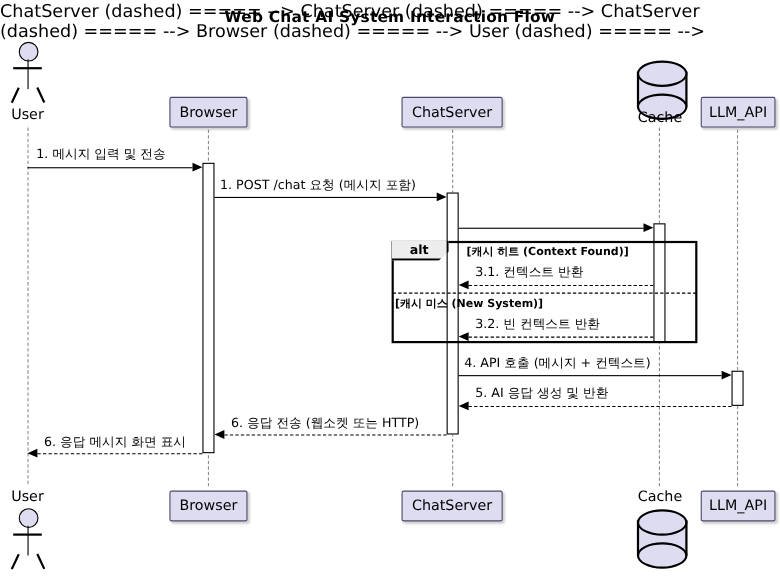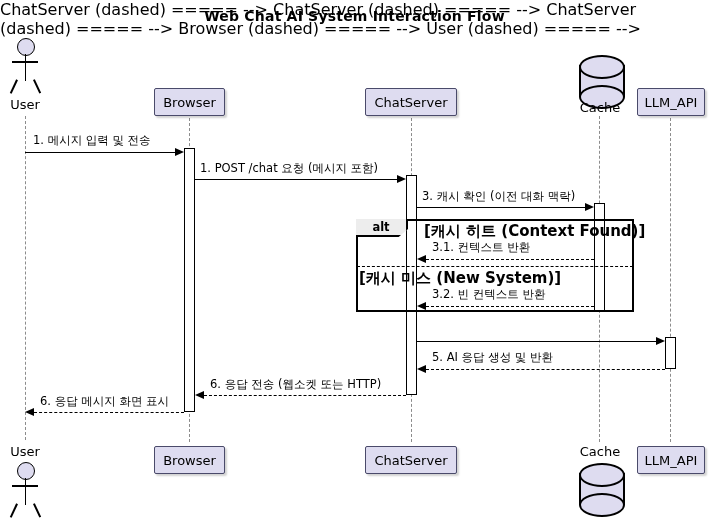--- a/index.html
+++ b/index.html
@@ -22,21 +22,21 @@
           border-left:9px solid #000;}
   .arrowL{position:absolute;width:0;height:0;
           border-top:4px solid transparent;border-bottom:4px solid transparent;
           border-right:9px solid #000;}
   .mlbl{position:absolute;font-size:11.5px;white-space:nowrap;color:#000;}
   .altbox{position:absolute;border:2px solid #000;box-sizing:border-box;background:transparent;}
   .alttab{position:absolute;background:#EDEDED;border:2px solid #000;
           border-top:none;border-left:none;box-sizing:border-box;
           font-size:11.5px;font-weight:bold;text-align:center;line-height:16px;
           clip-path:polygon(0 0,100% 0,100% 55%,82% 100%,0 100%);}
-  .altcond{position:absolute;font-size:15px;font-weight:bold;white-space:nowrap;}
+  .altcond{position:absolute;font-size:10px;font-weight:bold;white-space:nowrap;}
   .altdiv{position:absolute;height:0;border-top:1px dashed #000;}
   .dbtop{position:absolute;background:#DEDCF0;border:2px solid #000;border-radius:50%/50%;}
   .dbbody{position:absolute;background:#DEDCF0;border-left:2px solid #000;border-right:2px solid #000;}
   .dbbot{position:absolute;background:#DEDCF0;border:2px solid #000;border-radius:50%/50%;}
   .stick{position:absolute;background:#000;}
   .head{position:absolute;border:1.5px solid #000;border-radius:50%;background:#DEDCF0;}
 </style>
 </head>
 <body>
 
@@ -130,35 +130,35 @@
   <div class="mlbl" style="left:33px;top:133px;">1. 메시지 입력 및 전송</div>
   <div class="msg" style="left:25px;top:152px;width:150px;"></div>
   <div class="arrowR" style="left:175px;top:148px;"></div>
 
   
   <div class="mlbl" style="left:200px;top:161px;">1. POST /chat 요청 (메시지 포함)</div>
   <div class="msg" style="left:195px;top:179px;width:202px;"></div>
   <div class="arrowR" style="left:397px;top:175px;"></div>
 
   
-  <div class="mlbl" style="left:422px;top:189px;">3. 캐시 확인 (이전 대화 맥락)</div>
   <div class="msg" style="left:417px;top:207px;width:168px;"></div>
   <div class="arrowR" style="left:585px;top:203px;"></div>
 
    ChatServer (dashed) ===== --&gt;
   <div class="mlbl" style="left:432px;top:240px;">3.1. 컨텍스트 반환</div>
   <div class="msg dash" style="left:426px;top:259px;width:168px;"></div>
   <div class="arrowL" style="left:417px;top:255px;"></div>
 
    ChatServer (dashed) ===== --&gt;
   <div class="mlbl" style="left:432px;top:287px;">3.2. 빈 컨텍스트 반환</div>
   <div class="msg dash" style="left:426px;top:306px;width:168px;"></div>
   <div class="arrowL" style="left:417px;top:302px;"></div>
 
   
+  <div class="mlbl" style="left:422px;top:323px;">4. API 호출 (메시지 + 컨텍스트)</div>
   <div class="msg" style="left:417px;top:341px;width:239px;"></div>
   <div class="arrowR" style="left:656px;top:337px;"></div>
 
    ChatServer (dashed) ===== --&gt;
   <div class="mlbl" style="left:432px;top:350px;">5. AI 응답 생성 및 반환</div>
   <div class="msg dash" style="left:426px;top:369px;width:239px;"></div>
   <div class="arrowL" style="left:417px;top:365px;"></div>
 
    Browser (dashed) ===== --&gt;
   <div class="mlbl" style="left:210px;top:377px;">6. 응답 전송 (웹소켓 또는 HTTP)</div>

